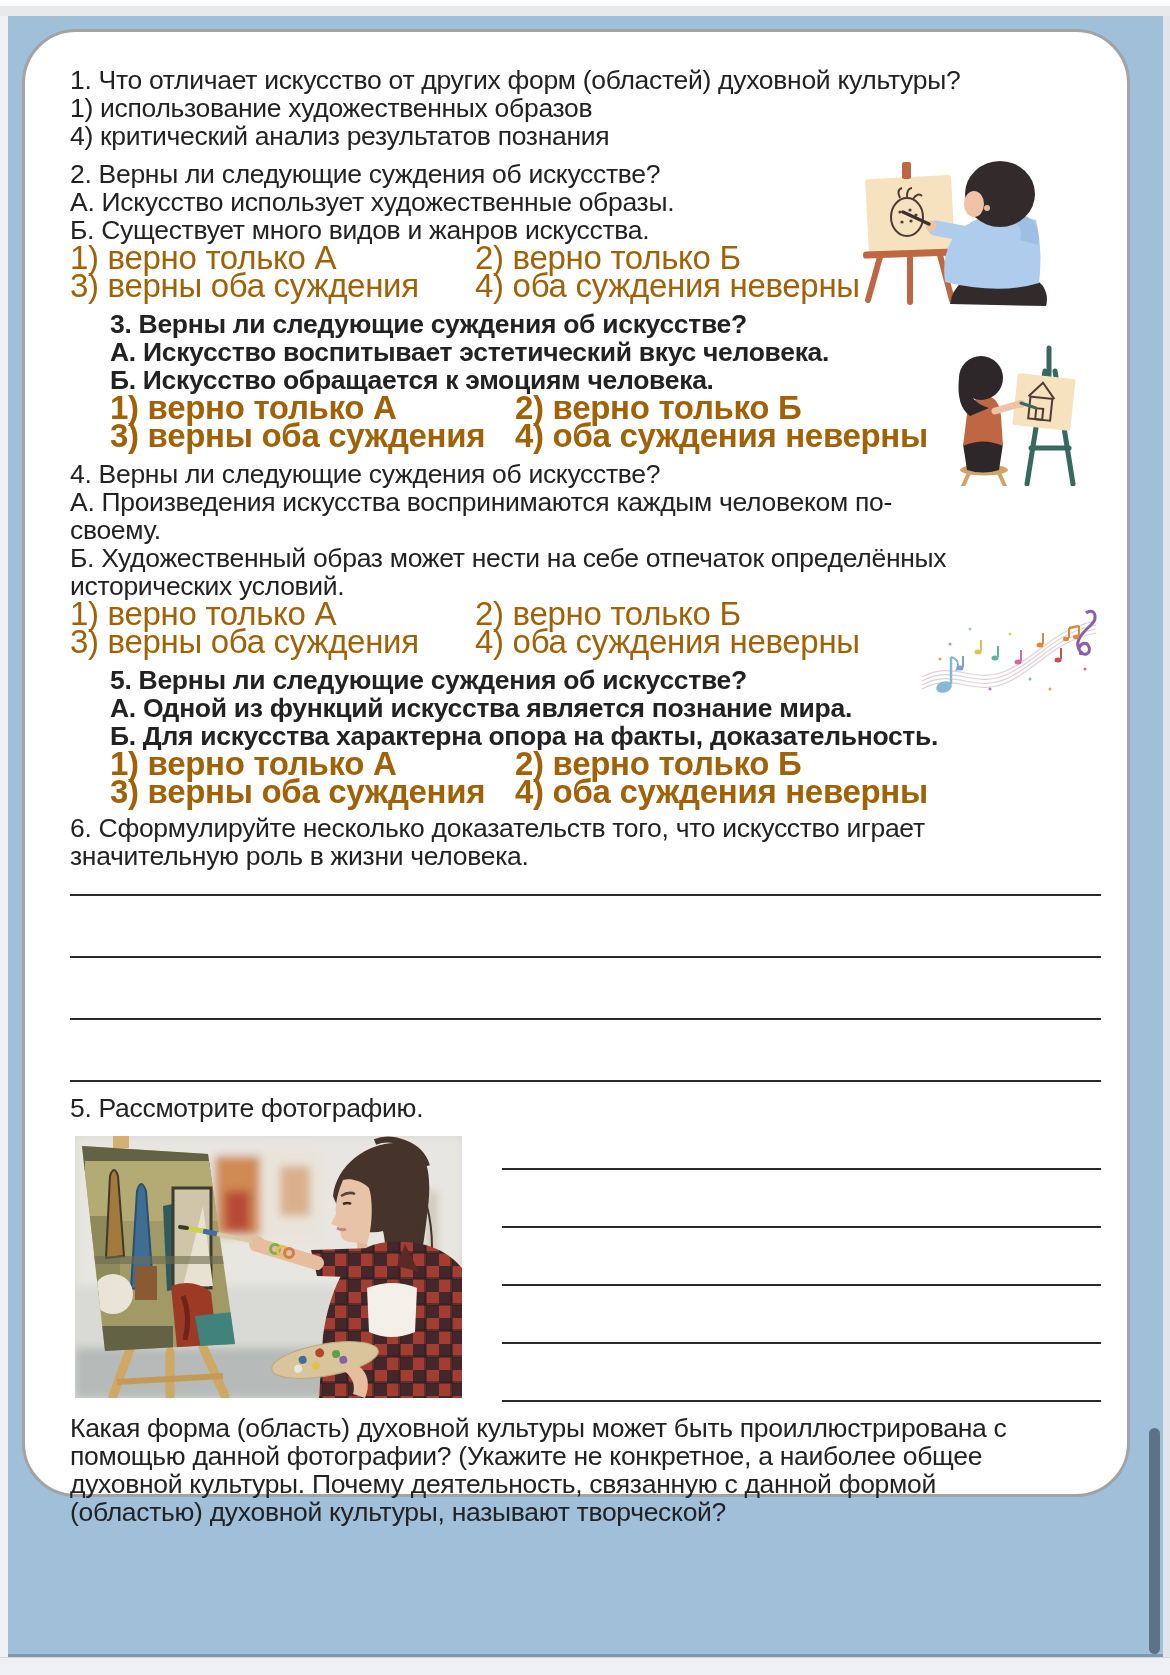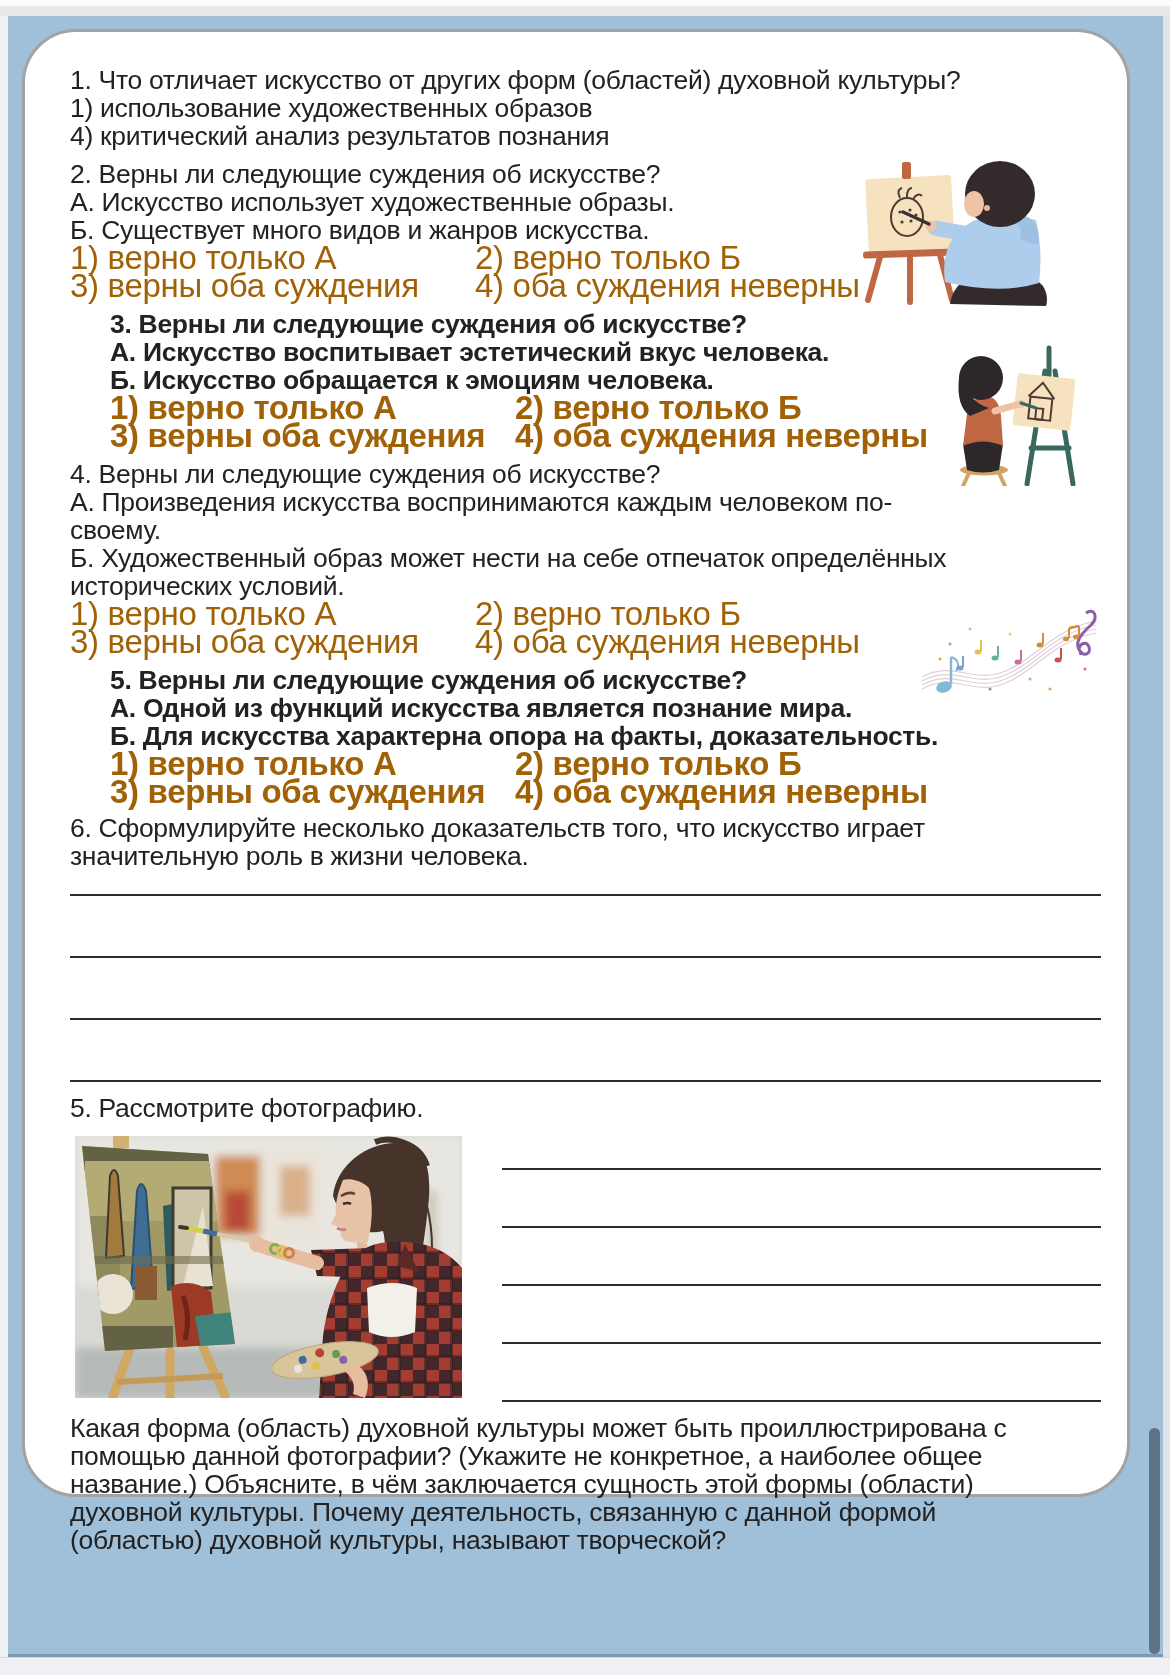--- a/index.html
+++ b/index.html
@@ -227,21 +227,20 @@
         <div class="blank first"></div>
         <div class="blank"></div>
         <div class="blank"></div>
         <div class="blank"></div>
         <div class="blank"></div>
       </div>
     </div>
     <div class="para">
       <div class="ln">Какая форма (область) духовной культуры может быть проиллюстрирована с</div>
       <div class="ln">помощью данной фотографии? (Укажите не конкретное, а наиболее общее</div>
-      <div class="ln">название.) Объясните, в чём заключается сущность этой формы (области)</div>
       <div class="ln">духовной культуры. Почему деятельность, связанную с данной формой</div>
       <div class="ln">(областью) духовной культуры, называют творческой?</div>
     </div>
   </div>
 
   <div class="illo illo-kid">
     <svg width="200" height="155" viewBox="0 0 200 155" xmlns="http://www.w3.org/2000/svg">
       <g transform="rotate(-3 60 61)">
         <rect x="17" y="23" width="86" height="76" rx="3" fill="#f7e2c0"></rect>
       </g>

